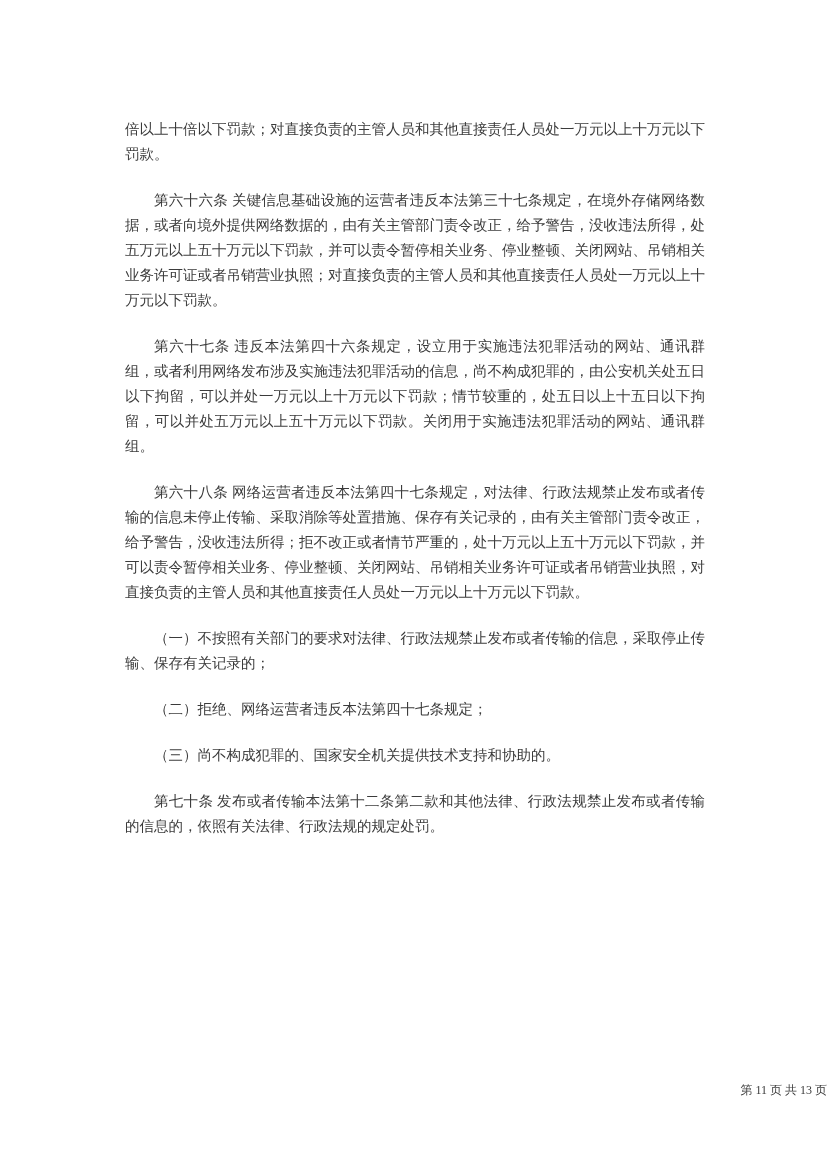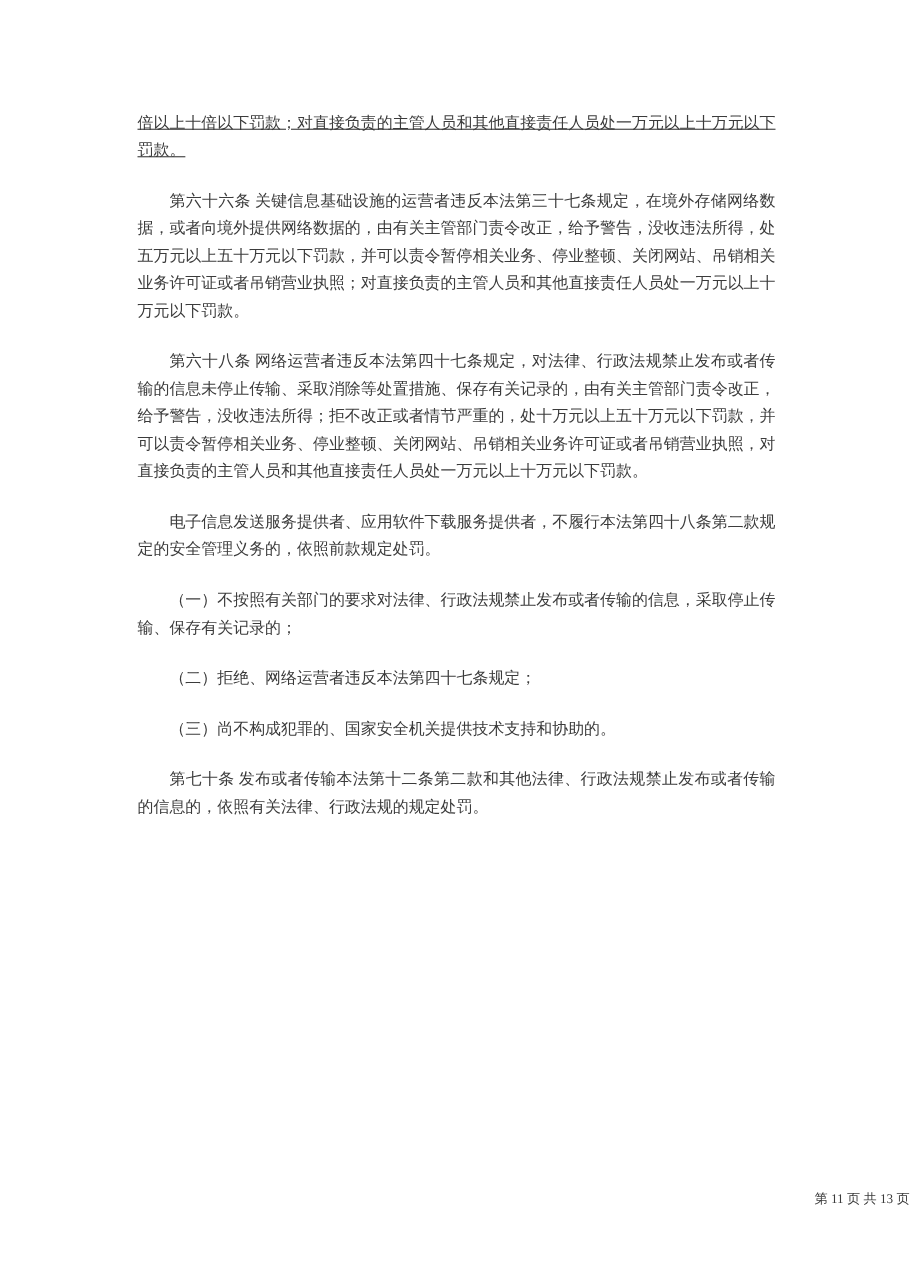--- a/index.html
+++ b/index.html
@@ -32,22 +32,21 @@
     line-height: 25px;
   }
   .content p {
     margin: 21px 0 0 0;
     padding: 0;
     text-indent: 2em;
     text-align: justify;
     text-justify: inter-ideograph;
   }
   .content p:first-child {
-    margin-top: 0;
-    text-decoration: underline;
+    margin-top: 17px;
   }
   .content p.continuation {
     text-indent: 0;
   }
   .footer {
     position: absolute;
     top: 1082px;
     left: 0;
     width: 827px;
     text-align: right;
@@ -57,22 +56,22 @@
   }
 </style>
 </head>
 <body>
 
 <div class="page">
 
   <div class="content">
     <p class="continuation">倍以上十倍以下罚款；对直接负责的主管人员和其他直接责任人员处一万元以上十万元以下罚款。</p>
     <p>第六十六条 关键信息基础设施的运营者违反本法第三十七条规定，在境外存储网络数据，或者向境外提供网络数据的，由有关主管部门责令改正，给予警告，没收违法所得，处五万元以上五十万元以下罚款，并可以责令暂停相关业务、停业整顿、关闭网站、吊销相关业务许可证或者吊销营业执照；对直接负责的主管人员和其他直接责任人员处一万元以上十万元以下罚款。</p>
+    <p>第六十七条 违反本法第四十六条规定，设立用于实施违法犯罪活动的网站、通讯群组，或者利用网络发布涉及实施违法犯罪活动的信息，尚不构成犯罪的，由公安机关处五日以下拘留，可以并处一万元以上十万元以下罚款；情节较重的，处五日以上十五日以下拘留，可以并处五万元以上五十万元以下罚款。关闭用于实施违法犯罪活动的网站、通讯群组。</p>
     <p>第六十八条 网络运营者违反本法第四十七条规定，对法律、行政法规禁止发布或者传输的信息未停止传输、采取消除等处置措施、保存有关记录的，由有关主管部门责令改正，给予警告，没收违法所得；拒不改正或者情节严重的，处十万元以上五十万元以下罚款，并可以责令暂停相关业务、停业整顿、关闭网站、吊销相关业务许可证或者吊销营业执照，对直接负责的主管人员和其他直接责任人员处一万元以上十万元以下罚款。</p>
-    <p>电子信息发送服务提供者、应用软件下载服务提供者，不履行本法第四十八条第二款规定的安全管理义务的，依照前款规定处罚。</p>
     <p>（一）不按照有关部门的要求对法律、行政法规禁止发布或者传输的信息，采取停止传输、保存有关记录的；</p>
     <p>（二）拒绝、网络运营者违反本法第四十七条规定；</p>
     <p>（三）尚不构成犯罪的、国家安全机关提供技术支持和协助的。</p>
     <p>第七十条 发布或者传输本法第十二条第二款和其他法律、行政法规禁止发布或者传输的信息的，依照有关法律、行政法规的规定处罚。</p>
   </div>
 
   <div class="footer">第 11 页 共 13 页</div>
 
 </div>
 

